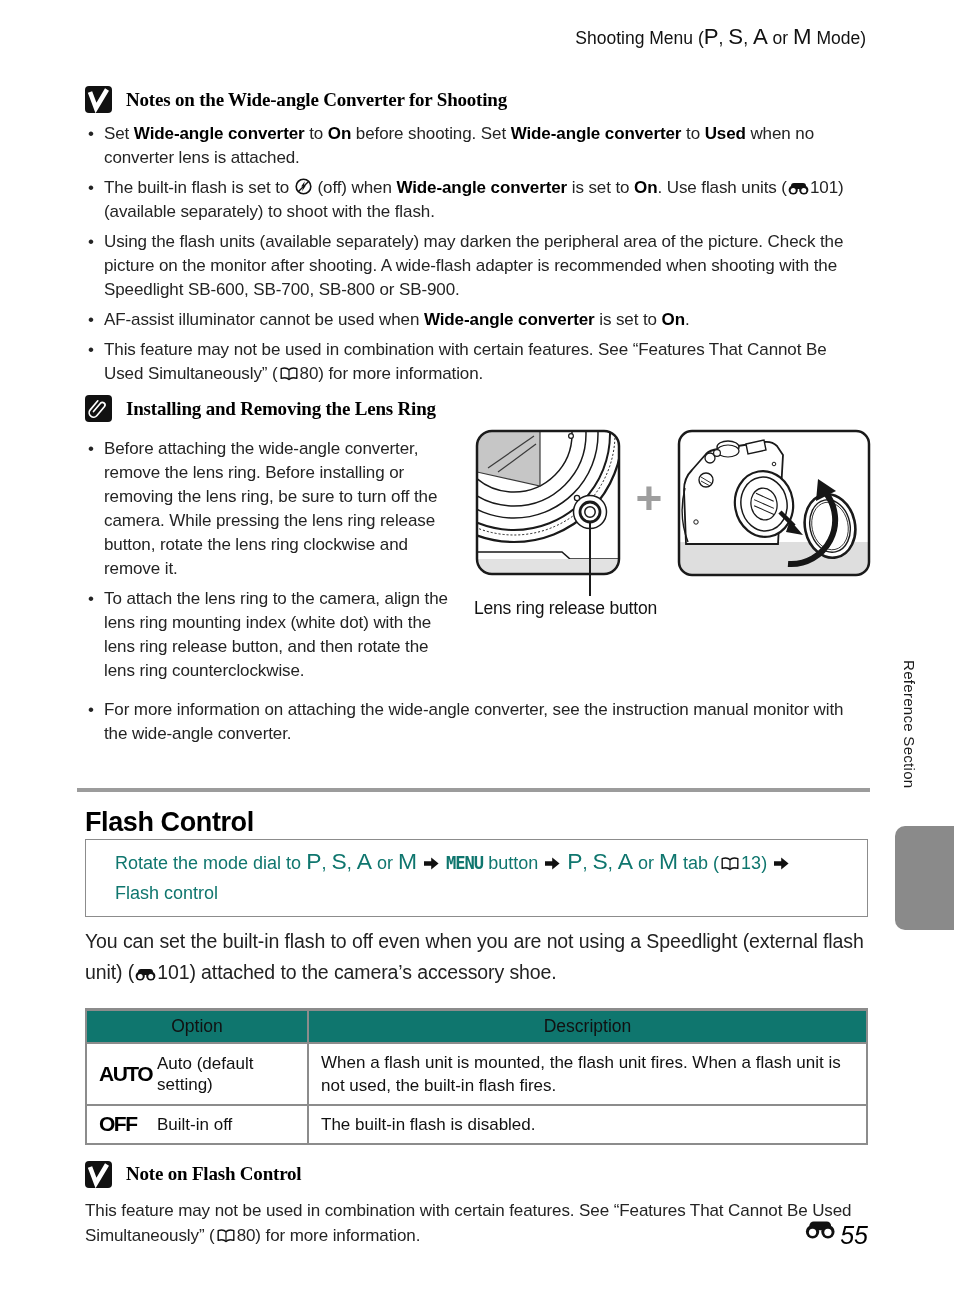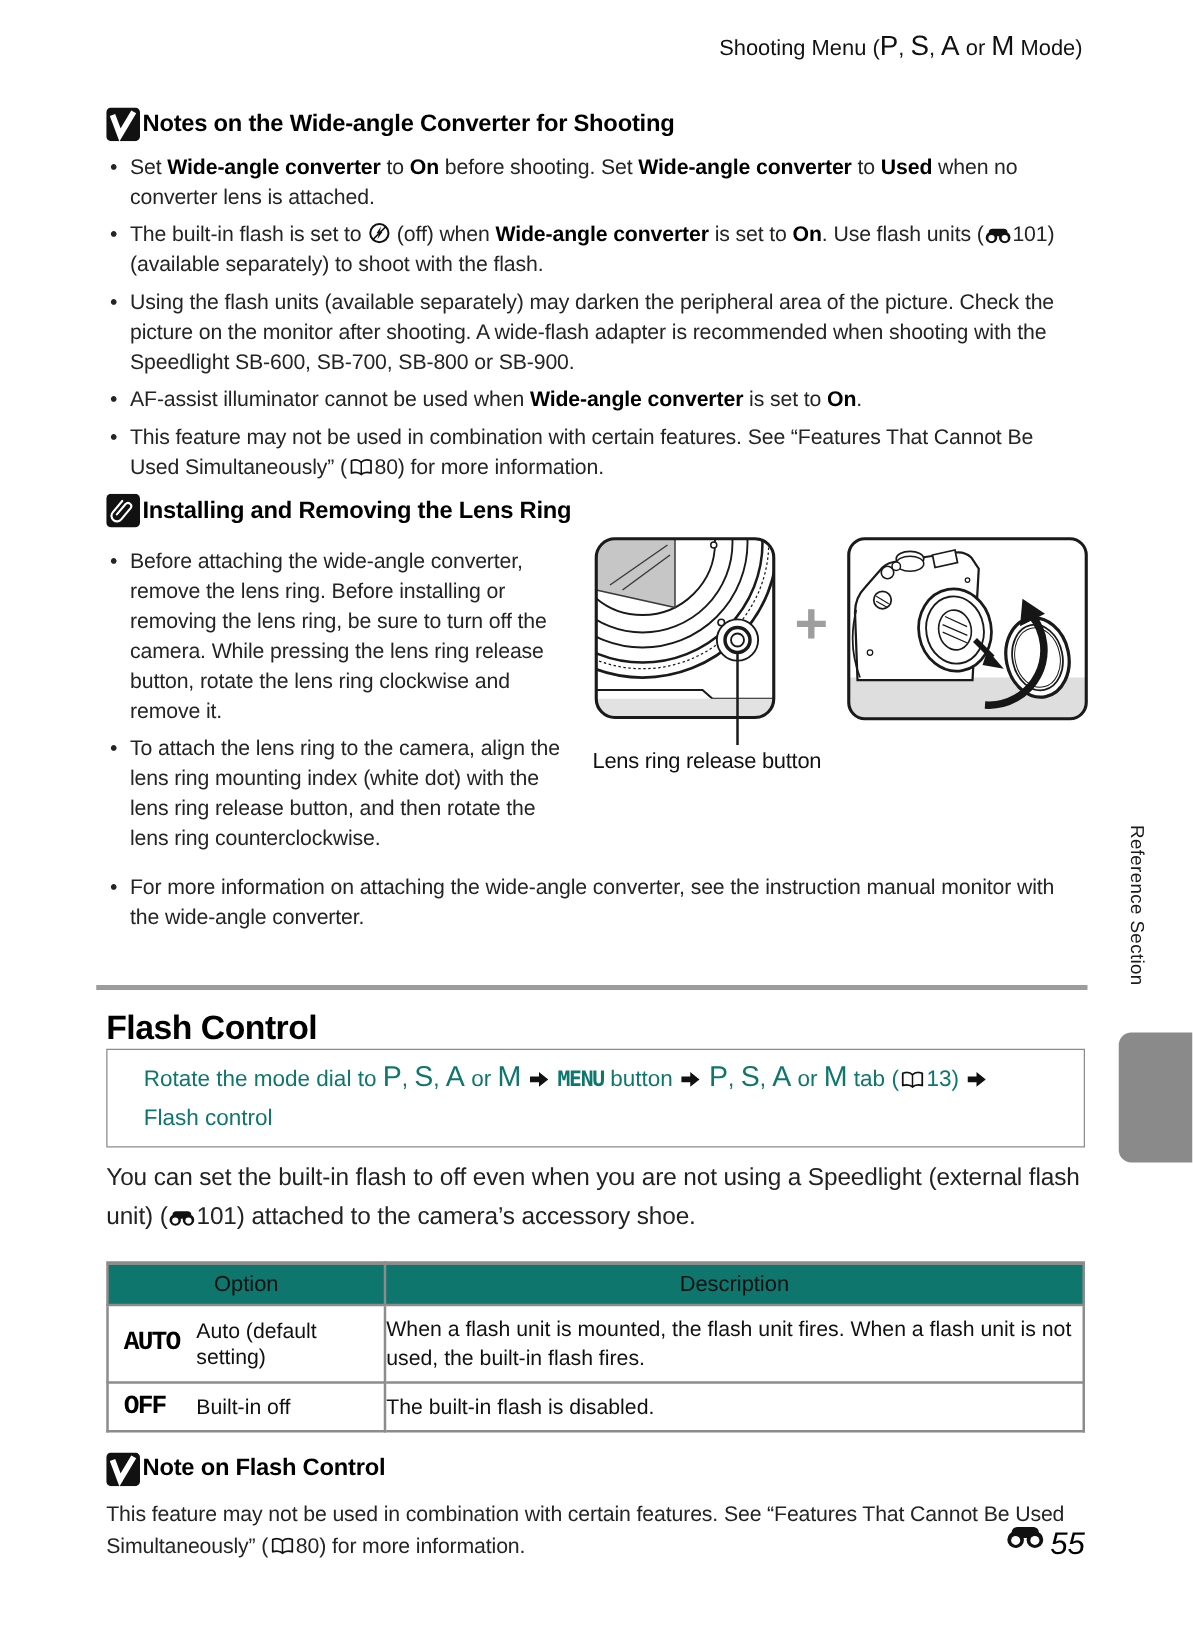--- a/index.html
+++ b/index.html
@@ -12,21 +12,21 @@
   .content{position:absolute;left:85px;top:0;width:783px;}
   
   .page-header{
     position:absolute;top:26px;right:88px;font-size:17.5px;color:#111;
     white-space:nowrap;
   }
   .mode-letter{font-size:1.27em;font-weight:400;line-height:1;}
   
   .note-section{margin:0;}
   .sec1{margin-top:86px;}
-  .sec-head{display:flex;align-items:center;gap:2px;}
+  .sec-head{display:flex;align-items:center;gap:14px;font-family:Liberation Serif, serif;}
   .head-icon{width:27px;height:27px;flex:0 0 auto;display:inline-block;}
   .sec-title{font-size:19px;font-weight:700;color:#000;letter-spacing:-0.2px;}
   ul.bullets{list-style:none;margin:9px 0 0 0;padding:0;}
   ul.bullets li{
     position:relative;padding-left:19px;font-size:17px;line-height:24px;
     margin-bottom:6px;color:#242424;letter-spacing:-0.1px;
   }
   ul.bullets li::before{content:"•";position:absolute;left:3px;top:0;color:#242424;}
   .bold{font-weight:700;color:#000;}
   .inline-icon{display:inline-block;vertical-align:-2px;margin:0 1px;line-height:0;}
@@ -56,23 +56,23 @@
     border-left:1px solid #8c8c8c;border-right:1px solid #8c8c8c;
   }
   table.opt-table th,table.opt-table td{border:2px solid #8c8c8c;}
   table.opt-table th{
     background:#0f766e;font-weight:400;font-size:17.5px;color:#111;
     padding:5px 4px;text-align:center;
   }
   col.c-opt{width:222px;}
   td.opt-cell{padding:6px 0 6px 12px;vertical-align:middle;}
   .opt-inner{display:flex;align-items:center;gap:12px;}
-  .glyph{font-family:Liberation Mono, monospace;font-weight:700;font-size:21px;letter-spacing:-1.5px;color:#000;width:46px;flex:0 0 auto;}
+  .glyph{font-family:Liberation Sans, sans-serif;font-weight:700;font-size:21px;letter-spacing:-1.5px;color:#000;width:46px;flex:0 0 auto;}
   .opt-label{font-size:17px;line-height:21px;color:#111;}
-  td.desc-cell{padding:7px 0;font-size:17px;line-height:23px;color:#111;vertical-align:middle;border-radius:25px;}
+  td.desc-cell{padding:7px 12px;font-size:17px;line-height:23px;color:#111;vertical-align:middle;border-radius:25px;}
   
   .sec3{margin-top:16px;}
   .note-text{font-size:17px;line-height:25px;color:#242424;margin-top:10px;letter-spacing:-0.1px;}
   
   .page-footer{position:absolute;top:1224px;right:86px;display:flex;align-items:flex-end;gap:3px;}
   .page-footer .inline-icon{width:31px;height:20px;overflow:visible;}
   .page-footer .inline-icon svg{transform:scale(1.45);transform-origin:left bottom;}
   .page-num{font-size:25px;font-style:italic;color:#000;line-height:22px;}
   
   .sidebar-label{

